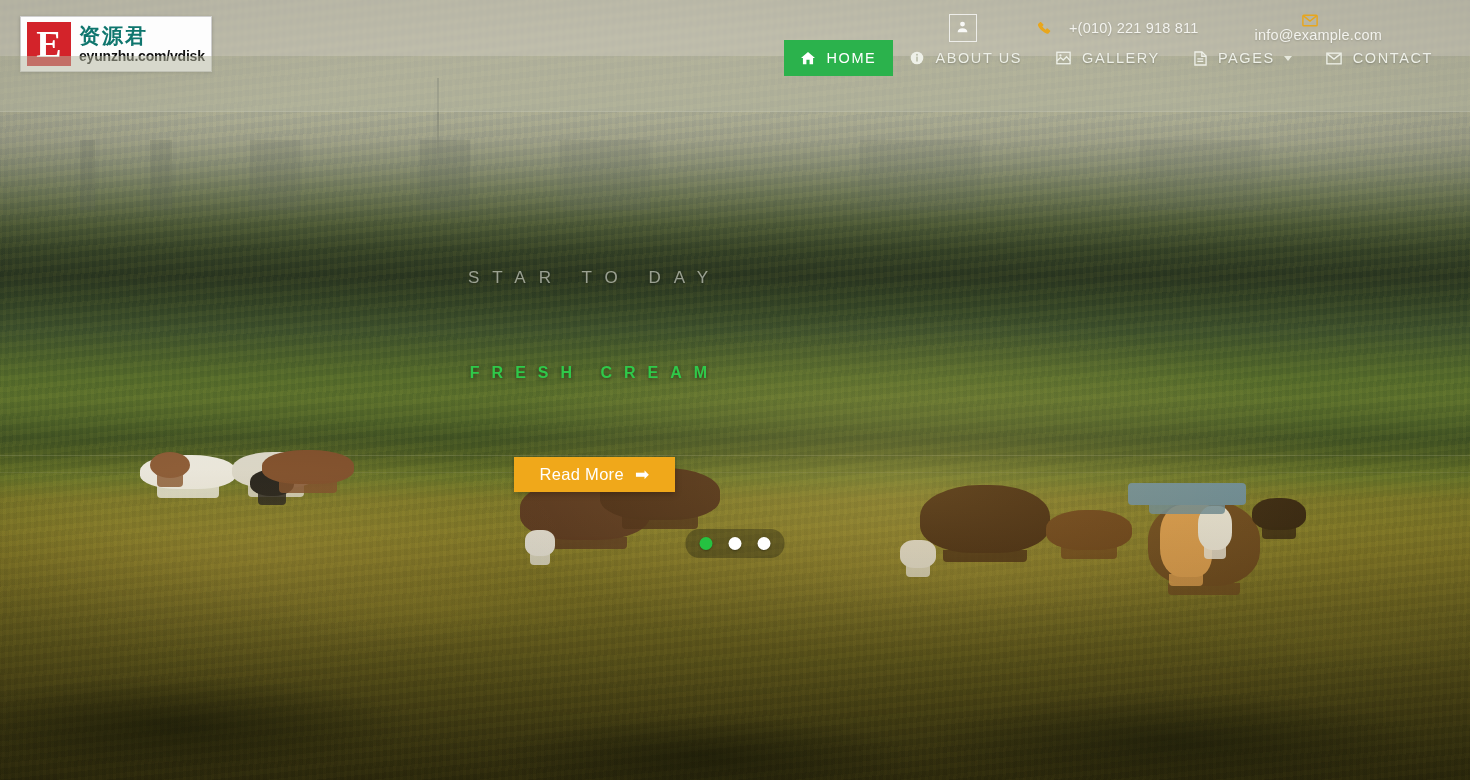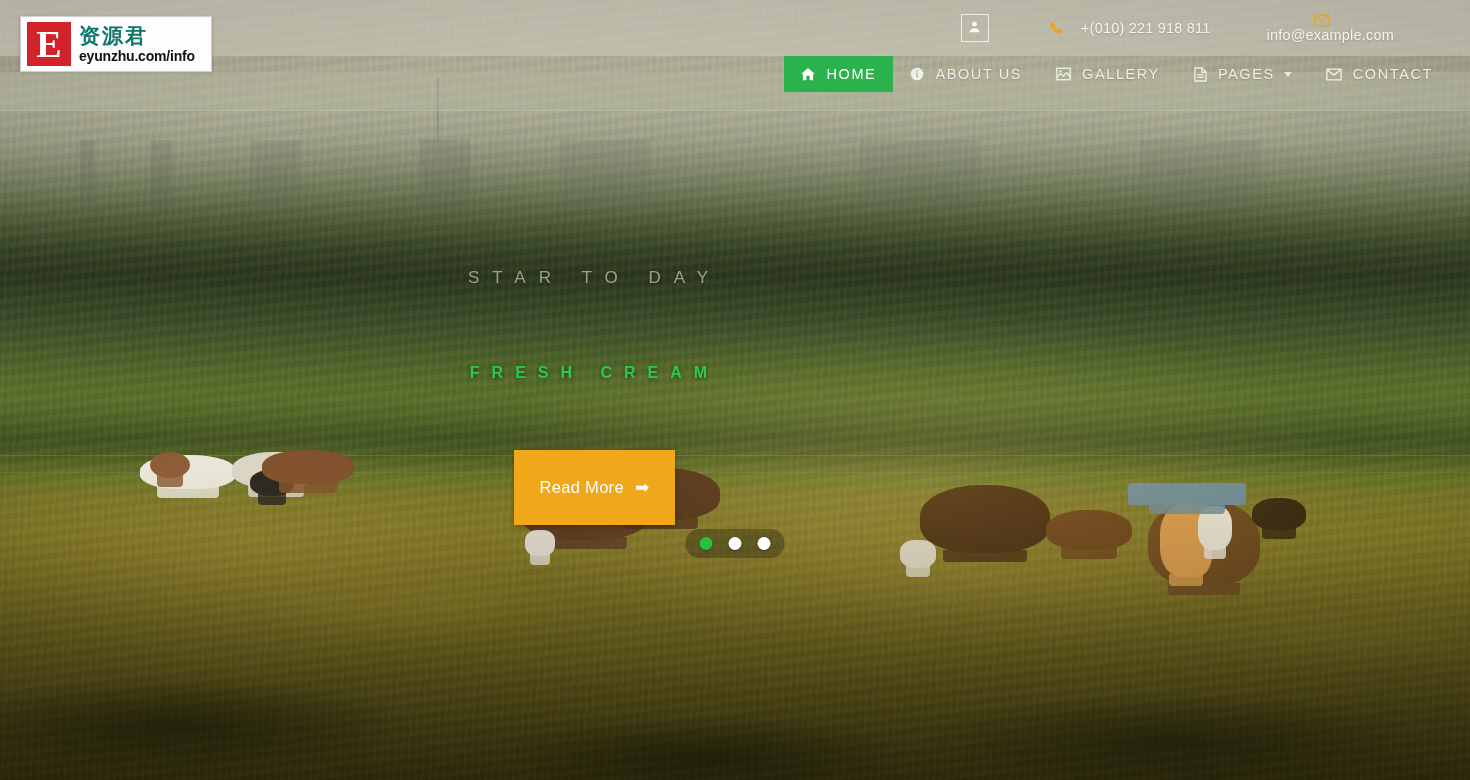--- a/index.html
+++ b/index.html
@@ -134,24 +134,23 @@
     z-index: 40;
   }
   .topbar {
     position: relative;
     height: 56px;
     background: rgba(205,204,189,.55);
     backdrop-filter: blur(1px);
   }
   .navbar {
     position: relative;
-    height: 39px;
+    height: 56px;
     background: rgba(180,182,160,.52);
     border-bottom: 1px solid rgba(255,255,255,.10);
-    margin-top: 16px;
   }
 
   
   .logo {
     position: absolute; left: 20px; top: 16px;
     width: 192px; height: 56px;
     background: #fdfdfd;
     border: 1px solid #cfcfcf;
     display: flex; align-items: center;
     padding: 3px 6px;
@@ -175,21 +174,21 @@
     letter-spacing: 2px; display: block;
   }
   .logo-url {
     font-family: "Liberation Sans", sans-serif;
     font-size: 14px; font-weight: bold; color: #111;
     display: block; margin-top: 2px; letter-spacing: -.2px;
   }
 
   
   .topright {
-    position: absolute; right: 76px; top: 0;
+    position: absolute; right: 88px; top: 0;
     height: 56px;
     display: flex; align-items: center; gap: 0;
   }
   .acct-btn {
     width: 28px; height: 28px;
     border: 1px solid rgba(255,255,255,.75);
     display: flex; align-items: center; justify-content: center;
     color: rgba(255,255,255,.9);
     cursor: pointer;
     margin-right: 60px;
@@ -269,27 +268,27 @@
   .subkicker {
     margin-top: 36px;
     font-size: 16px;
     letter-spacing: 12px;
     color: #2fc94a;
     font-weight: bold;
     text-transform: uppercase;
     text-shadow: 0 1px 4px rgba(0,0,0,.45);
   }
   .btn-read {
-    margin-top: 28px;
+    margin-top: 35px;
     background: #f0a81a;
     color: #fff;
     border: none;
     font-family: "Liberation Sans", sans-serif;
     font-size: 16.5px;
-    padding: 28px 26px;
+    padding: 8px 26px;
     cursor: pointer;
     display: inline-flex; align-items: center; gap: 11px;
     box-shadow: 0 2px 6px rgba(0,0,0,.25);
     letter-spacing: .3px;
   }
   .btn-read .arw { font-size: 17px; line-height: 1; }
 
   
   .dots {
     position: absolute; left: 50%; top: 529px;
@@ -339,21 +338,21 @@
   <div class="photo-vignette"></div>
 
   <header class="header">
 
     <div class="topbar">
 
       <div class="logo">
         <div class="logo-e">E</div>
         <div class="logo-txt">
           <span class="logo-cn">资源君</span>
-          <span class="logo-url">eyunzhu.com/info</span>
+          <span class="logo-url">eyunzhu.com/vdisk</span>
         </div>
       </div>
 
       <div class="topright">
 
         <div class="acct-btn">
           <span>
             <svg width="13" height="13" viewBox="0 0 16 16" fill="currentColor" aria-hidden="true">
               <circle cx="8" cy="5" r="3"></circle>
               <path d="M2 15c0-3.3 2.7-5 6-5s6 1.7 6 5z"></path>

